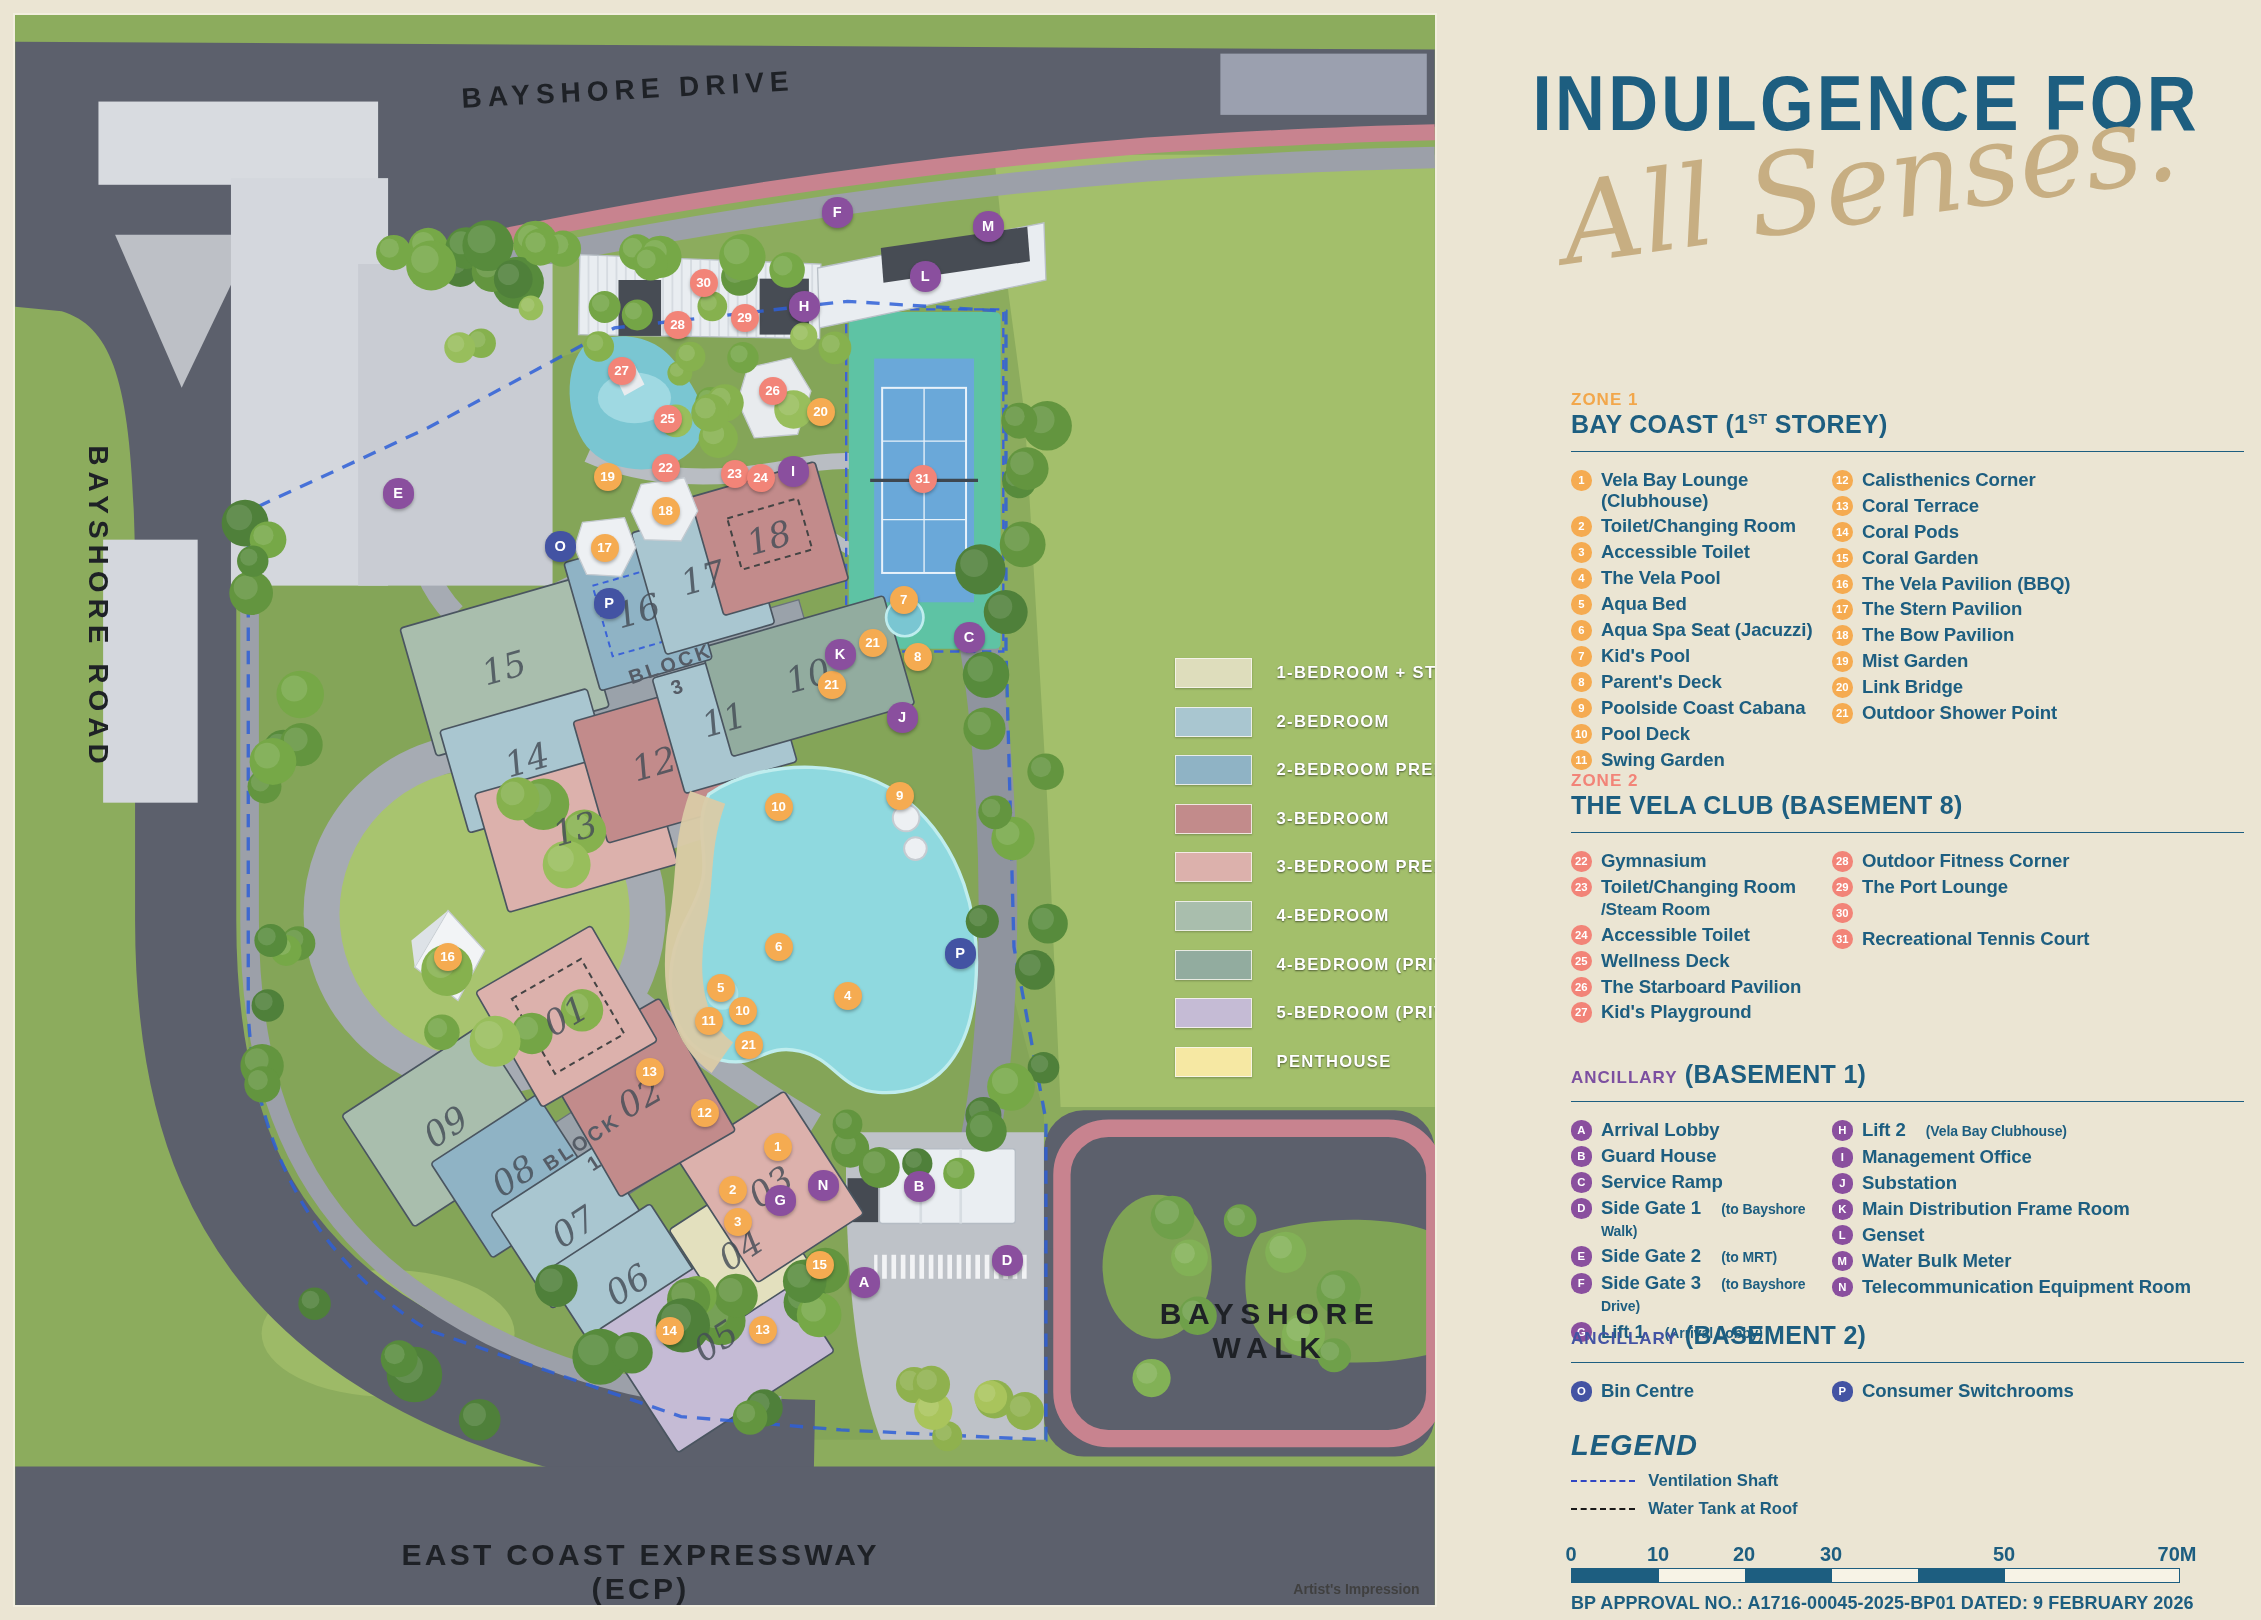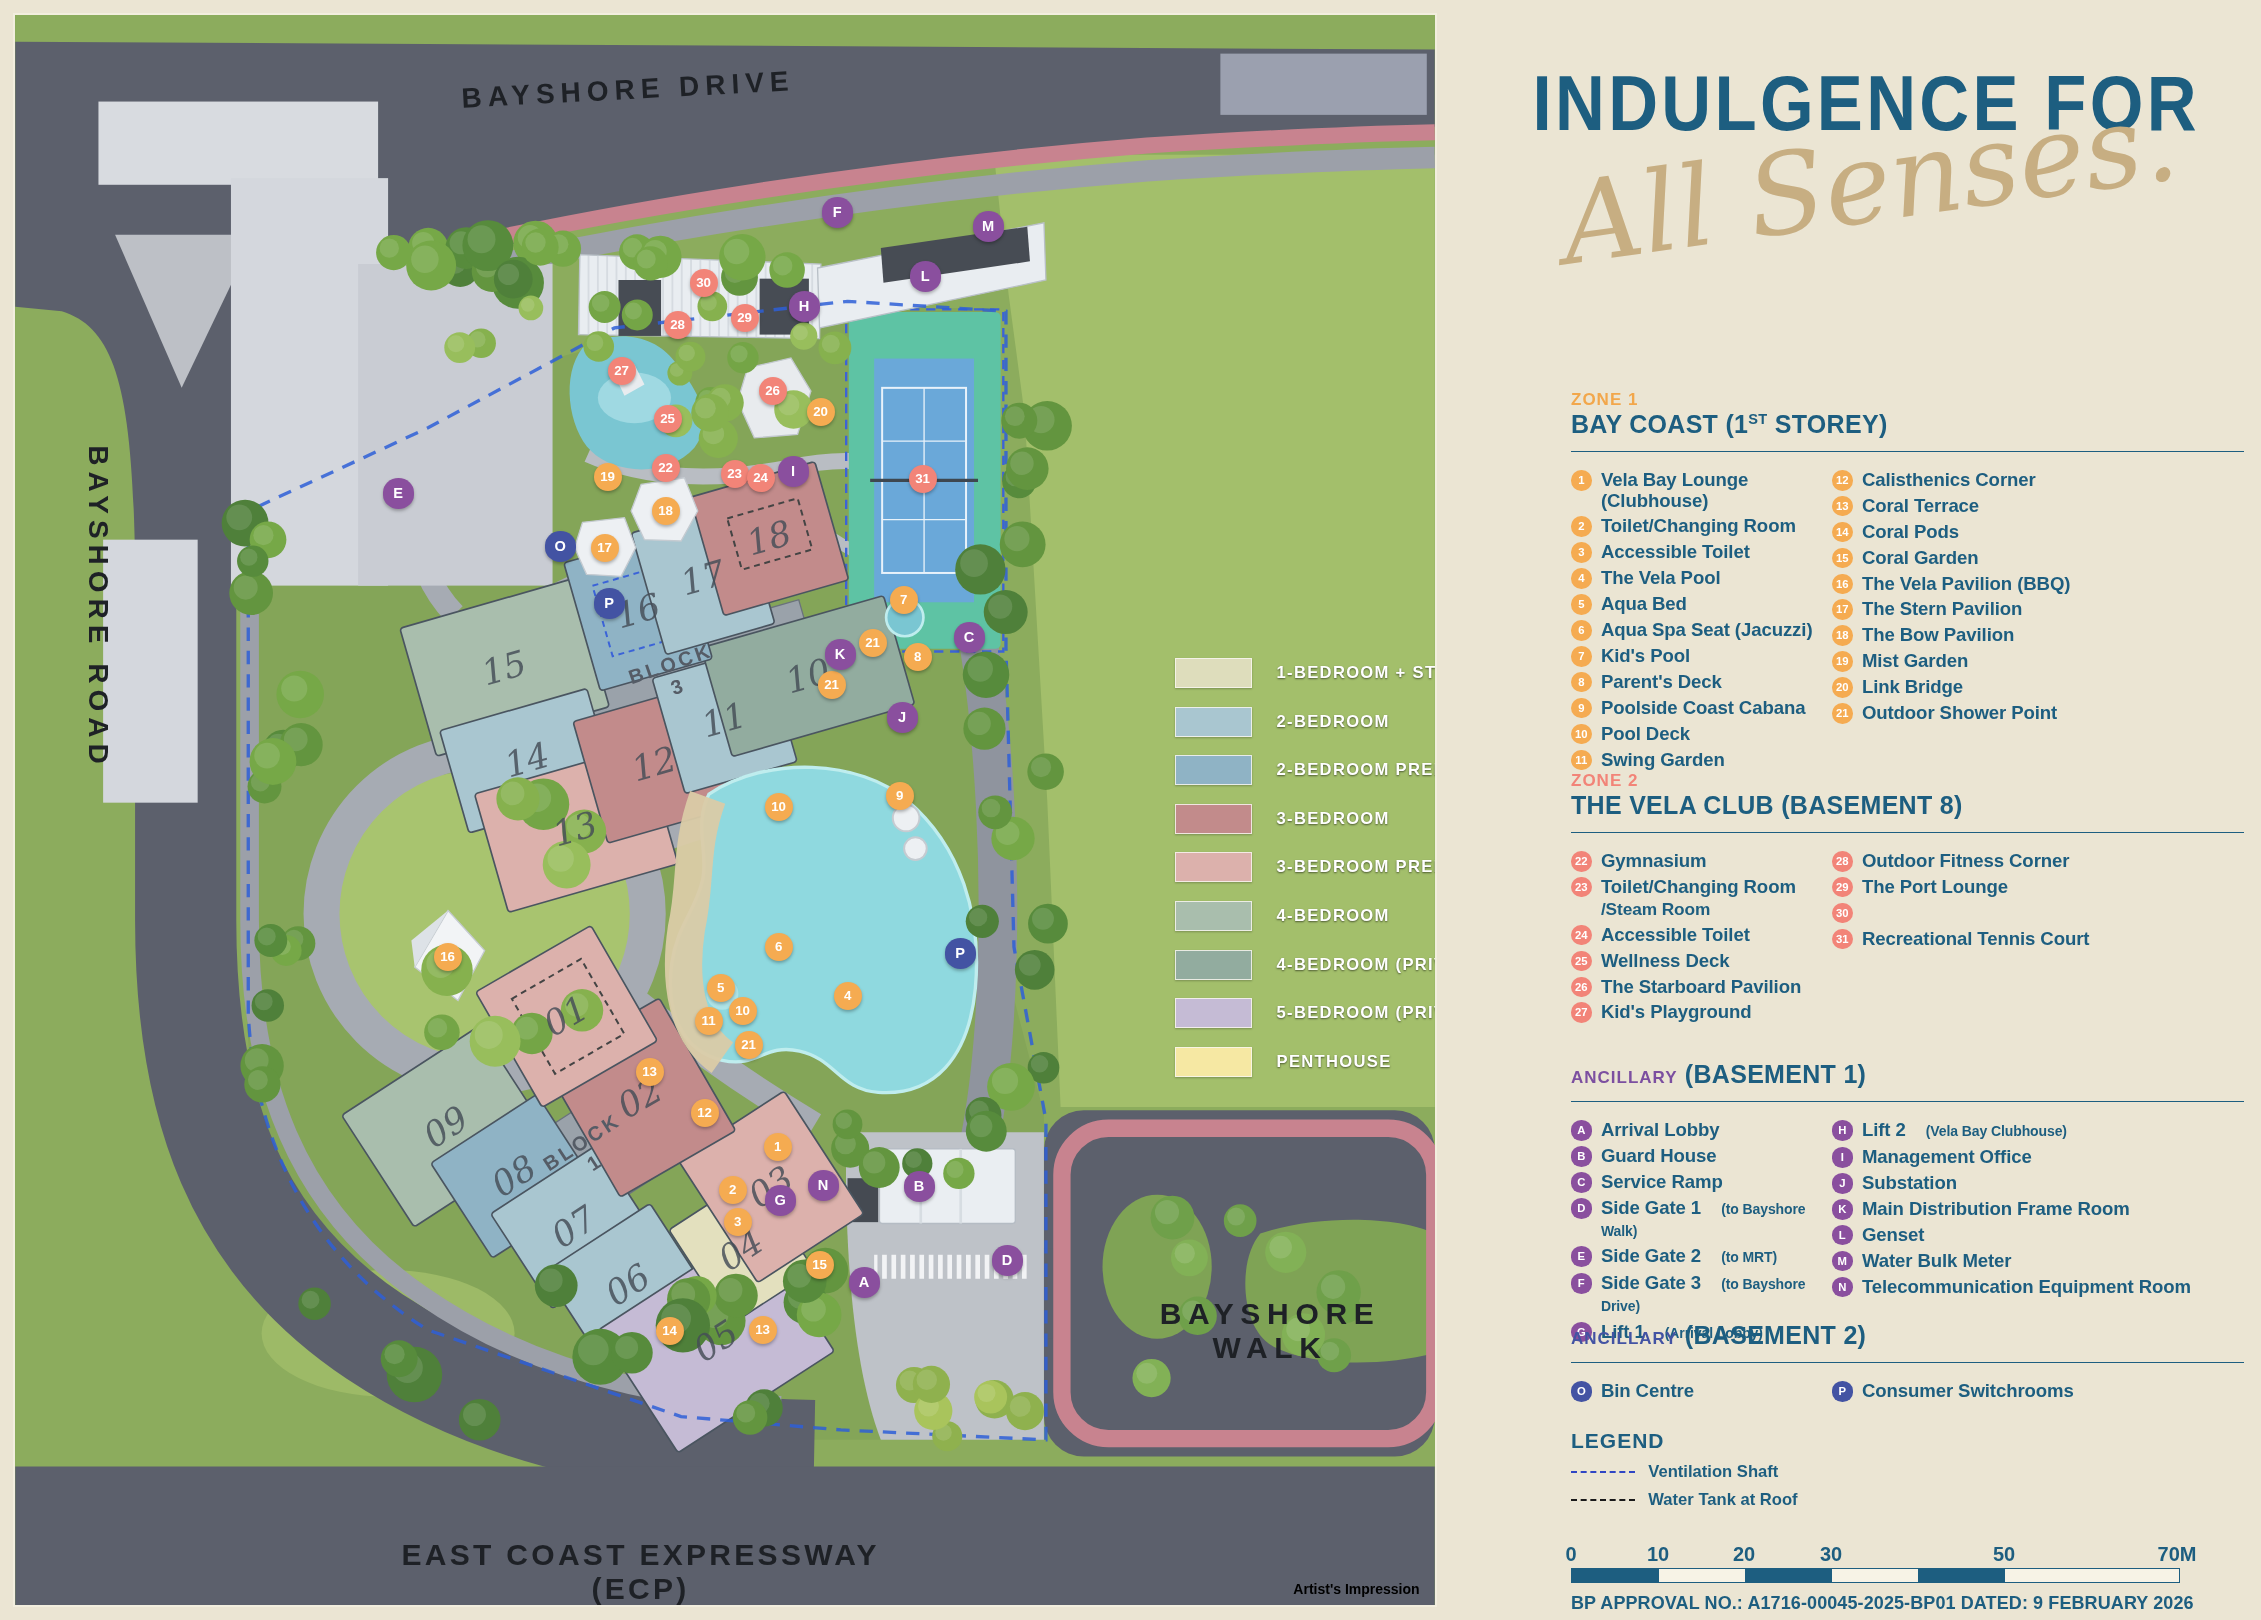--- a/index.html
+++ b/index.html
@@ -9,21 +9,21 @@
   #map{position:absolute;left:14.6px;top:14.6px;width:1420px;height:1590px;background:#8CAC5D;
        outline:2px solid #F2EEDE;overflow:hidden;}
   #map svg{position:absolute;left:0;top:0;}
   .maplabel{position:absolute;color:#1E2126;font-weight:bold;white-space:pre-line;text-align:center;}
   #lbl-drive{left:400px;top:59px;width:426px;font-size:28px;letter-spacing:6px;transform:rotate(-3deg);}
   #lbl-road{left:99px;top:426px;width:333px;font-size:28px;letter-spacing:6px;transform:rotate(90deg);transform-origin:0 0;}
   #lbl-walk{left:1099px;top:1282px;width:313px;font-size:30px;letter-spacing:6.7px;}
   #lbl-ecp{left:333px;top:1523px;width:586px;font-size:30px;letter-spacing:3.3px;}
   #lbl-block3{left:593px;top:636px;width:133px;font-size:20px;letter-spacing:3.3px;color:#555C66;transform:rotate(-19deg);line-height:24px;font-weight:bold;}
   #lbl-block1{left:507px;top:1113px;width:133px;font-size:20px;letter-spacing:3.3px;color:#555C66;transform:rotate(-33deg);line-height:24px;font-weight:bold;}
-  #artist{position:absolute;left:1212px;top:1566px;width:193px;text-align:right;color:#000000;font-size:14px;font-weight:bold;}
+  #artist{position:absolute;left:1212px;top:1566px;width:193px;text-align:right;color:#404040;font-size:14px;font-weight:bold;}
   .unit-label{position:absolute;color:#454D57;font-family:"DejaVu Serif",serif;font-style:italic;
        font-size:35px;opacity:.82;transform:translate(-50%,-50%);}
   
   .mk{position:absolute;width:28px;height:28px;margin:-14px 0 0 -14px;border-radius:50%;color:#fff;
       font-size:13.3px;line-height:28px;font-weight:bold;text-align:center;
       box-shadow:0 2px 3.3px rgba(0,0,0,.28);}
   .mk-o{background:#F5AB51;}
   .mk-s{background:#F28478;}
   .mk-p,.mk-i{width:31px;height:31px;margin:-16px 0 0 -16px;line-height:31px;font-size:14.6px;border-radius:50% / 46%;}
   .mk-p{background:#8A4F9E;}
@@ -53,21 +53,21 @@
   .item{display:flex;align-items:flex-start;margin-bottom:5.3px;}
   .dot{width:20.6px;height:20.6px;border-radius:50%;color:#fff;font-size:11.3px;line-height:20.6px;
        font-weight:bold;text-align:center;flex:none;margin-right:9.3px;}
   .dot-o{background:#F5AB51;}.dot-s{background:#F28478;}.dot-p{background:#8A4F9E;border-radius:50%/46%;}
   .dot-i{background:#4353A3;border-radius:50%/46%;}
   .itxt{font-size:18.6px;line-height:20.6px;font-weight:bold;color:#1D5E80;letter-spacing:-0.1px;}
   .note{font-size:14px;padding-left:15px;}
   .l2,.sub{font-size:17.3px;line-height:20px;margin-top:2px;font-weight:bold;}
   
   #legend-block{position:absolute;left:61px;top:1429px;color:#1D5E80;}
-  #legend-title{font-size:21px;font-weight:bold;letter-spacing:1px;}
+  #legend-title{font-size:29px;font-weight:bold;letter-spacing:1px;font-style:italic;}
   .lg-row{display:flex;align-items:center;margin-top:10.7px;height:17.3px;}
   .lg-dash{width:64px;border-top:2.7px dashed #2F45C4;margin-right:13.3px;flex:none;}
   .lg-label{font-size:16.6px;font-weight:bold;}
   
   #scalebar{position:absolute;left:61px;top:1543px;width:609px;height:40px;color:#1D5E80;}
   .sc-tick{position:absolute;top:0;transform:translateX(-50%);font-size:20px;font-weight:bold;}
   #sc-bar{position:absolute;left:0;top:25px;width:607px;height:13.3px;border:1.7px solid #1D5E80;background:#F7F3E6;}
   .sc-seg{position:absolute;top:0;height:100%;background:#1D5E80;}
   #approval{position:absolute;left:61px;top:1593px;font-size:18px;font-weight:bold;color:#1D5E80;letter-spacing:0.1px;white-space:nowrap;}
 </style>

